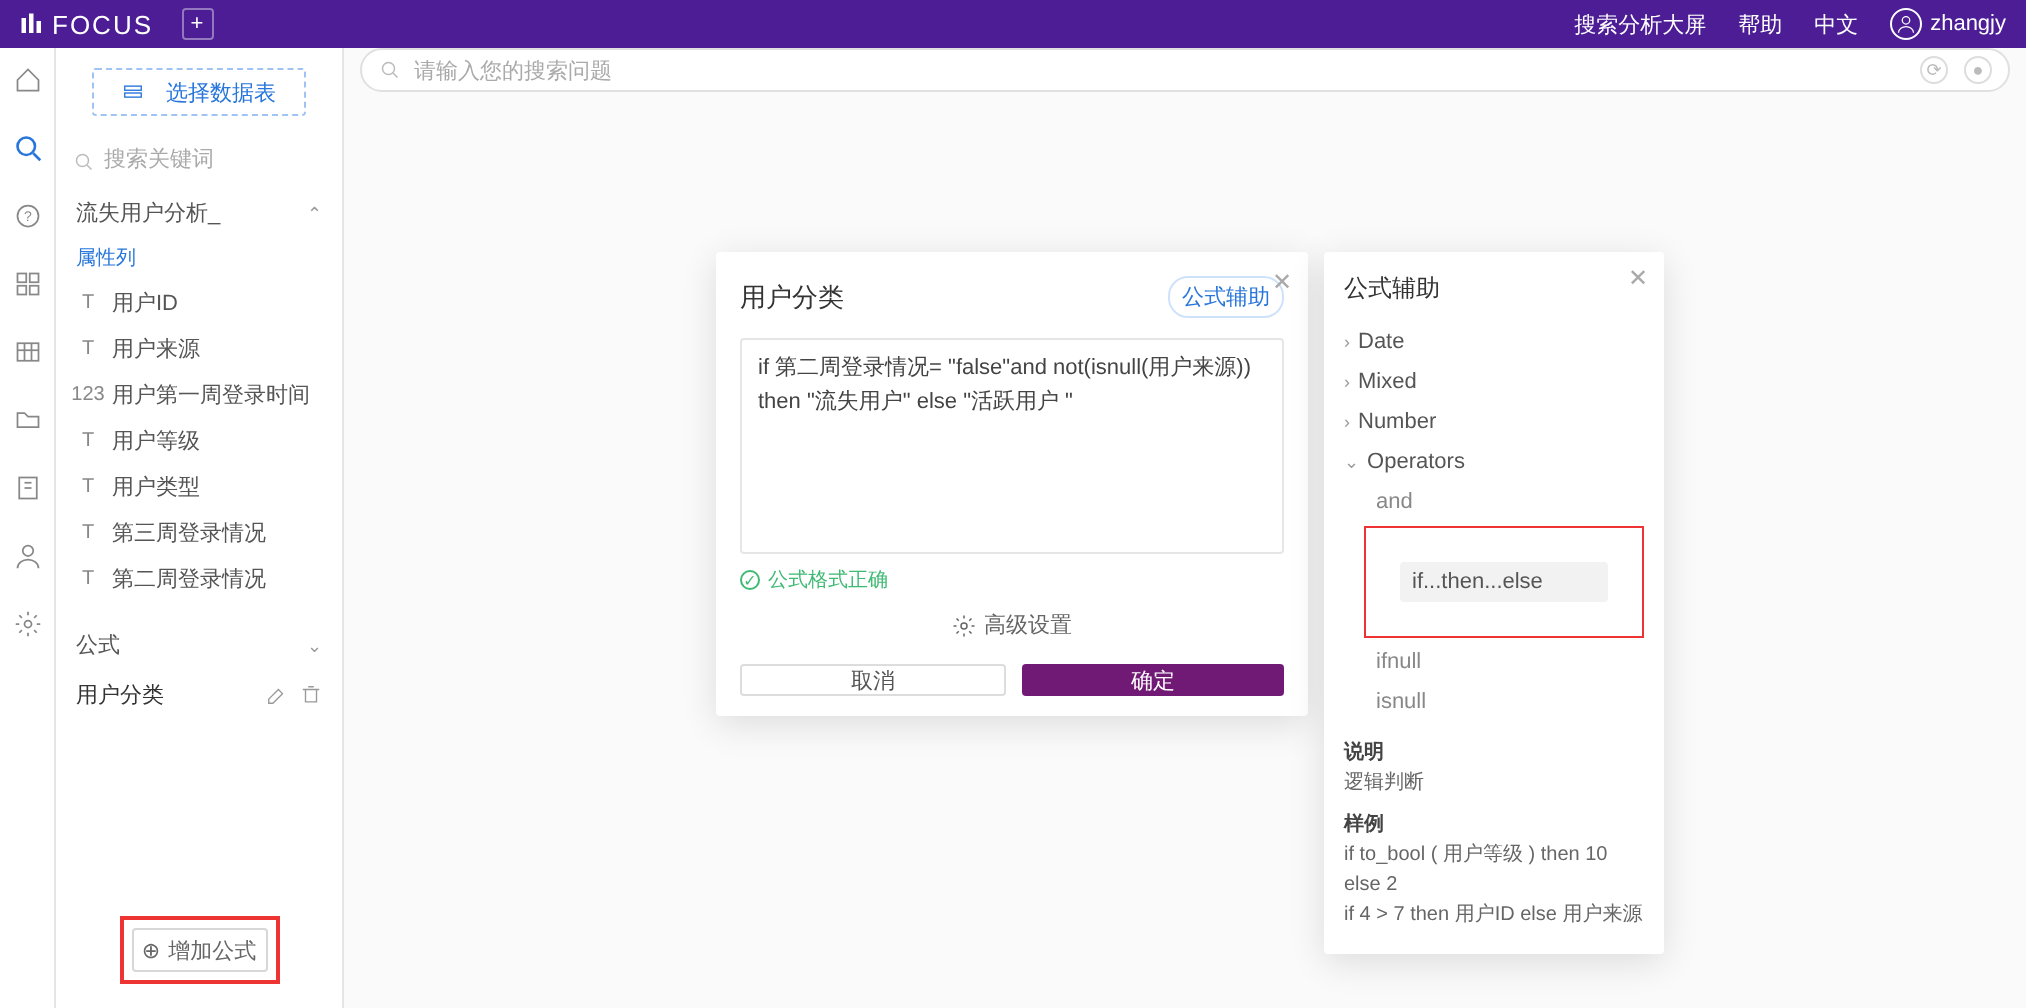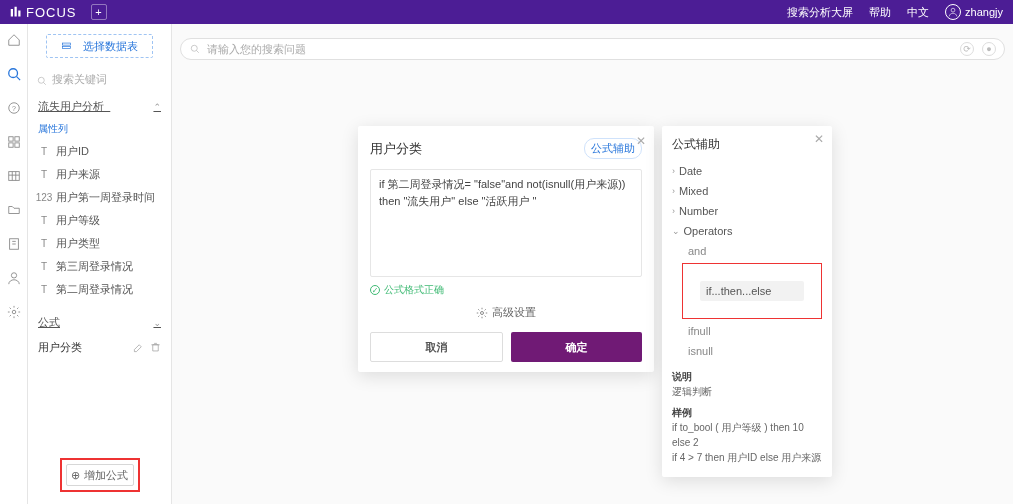--- a/index.html
+++ b/index.html
@@ -16,47 +16,47 @@
     .user-area { display: flex; align-items: center; }
     .main-layout { display: flex; height: calc(504px - 24px); }
     .rail { width: 28px; background: #fff; border-right: 1px solid #e5e5e5; display: flex; flex-direction: column; align-items: center; padding-top: 8px; gap: 18px; }
     .rail-item { width: 16px; height: 16px; color: #888; cursor: pointer; display: flex; align-items: center; justify-content: center; }
     .rail-item.active { color: #2876db; }
     .left-panel { width: 144px; background: #fff; border-right: 1px solid #e5e5e5; display: flex; flex-direction: column; }
     .select-ds-wrap { padding: 10px 18px 8px; }
     .select-ds { border: 1px dashed #9fc4f3; color: #2876db; height: 24px; display: flex; align-items: center; justify-content: center; gap: 11px; font-size: 11px; cursor: pointer; border-radius: 2px; }
     .left-search { margin: 6px 8px 6px; display: flex; align-items: flex-end; gap: 4px; color: #aaa; font-size: 11px; }
     .left-search-icon { width: 12px; height: 12px; }
-    .section-header { display: flex; align-items: center; justify-content: space-between; padding: 6px 10px; font-size: 11px; color: #555; cursor: pointer; text-decoration: underline; }
+    .section-header { display: flex; align-items: center; justify-content: space-between; padding: 6px 10px; font-size: 11px; color: #555; cursor: pointer; }
     .section-sub { color: #2876db; font-size: 10px; padding: 2px 10px 4px; }
     .field-list { padding: 0 6px; }
     .field-item { display: flex; align-items: center; gap: 6px; padding: 4px 4px; font-size: 11px; color: #555; cursor: pointer; }
     .field-icon { width: 12px; height: 12px; color: #888; display: inline-flex; align-items: center; justify-content: center; font-size: 10px; }
     .formula-section { margin-top: 8px; }
     .formula-row { display: flex; align-items: center; justify-content: space-between; padding: 4px 10px; font-size: 11px; }
     .formula-row .actions { display: flex; gap: 6px; color: #aaa; }
     .left-bottom { margin-top: auto; padding-bottom: 12px; display: flex; justify-content: center; }
     .add-formula-wrap { border: 2px solid #e33; padding: 4px; }
     .add-formula { border: 1px solid #d7d7d7; color: #666; height: 22px; width: 68px; display: flex; align-items: center; justify-content: center; gap: 4px; font-size: 11px; cursor: pointer; border-radius: 2px; }
     .content { flex: 1; background: #fafafa; display: flex; flex-direction: column; }
-    .search-bar-wrap { padding: 14px 8px; }
+    .search-bar-wrap { padding: 0 8px; }
     .search-bar { background: #fff; border: 1px solid #e0e0e0; border-radius: 14px; height: 22px; display: flex; align-items: center; padding: 0 8px; gap: 6px; color: #aaa; font-size: 11px; }
     .search-bar .sb-right { margin-left: auto; display: flex; gap: 8px; color: #bbb; }
     .overlay { position: absolute; inset: 0; background: rgba(0,0,0,0); }
     .modal { position: absolute; top: 126px; left: 358px; width: 296px; background: #fff; border-radius: 2px; box-shadow: 0 4px 18px rgba(0,0,0,.12); padding: 12px 12px 10px; }
     .modal-header { display: flex; align-items: center; justify-content: space-between; margin-bottom: 10px; }
     .modal-title { font-size: 13px; font-weight: 500; }
     .modal-close { position: absolute; top: 8px; right: 8px; color: #aaa; cursor: pointer; font-size: 12px; }
     .helper-link { color: #2876db; font-size: 11px; border: 1px solid #cfe2fb; padding: 2px 6px; border-radius: 10px; cursor: pointer; }
     .formula-editor { border: 1px solid #e6e6e6; border-radius: 2px; height: 108px; padding: 6px 8px; font-size: 11px; color: #444; line-height: 1.5; overflow: auto; }
     .formula-status { margin-top: 6px; display: flex; align-items: center; gap: 4px; color: #3fba74; font-size: 10px; }
     .status-dot { width: 10px; height: 10px; border-radius: 50%; border: 1px solid #3fba74; display: inline-flex; align-items: center; justify-content: center; font-size: 8px; }
     .adv-settings { margin-top: 8px; display: flex; align-items: center; justify-content: center; gap: 4px; color: #666; font-size: 11px; cursor: pointer; }
     .modal-buttons { margin-top: 12px; display: flex; gap: 8px; }
-    .btn { flex: 1; height: 30px; border-radius: 2px; display: flex; align-items: center; justify-content: center; font-size: 11px; cursor: pointer; font-weight: bold; }
+    .btn { flex: 1; height: 16px; border-radius: 2px; display: flex; align-items: center; justify-content: center; font-size: 11px; cursor: pointer; }
     .btn-default { background: #fff; border: 1px solid #ddd; color: #555; }
     .btn-primary { background: #701a75; color: #fff; }
     .helper-panel { position: absolute; top: 126px; left: 662px; width: 170px; background: #fff; border-radius: 2px; box-shadow: 0 4px 18px rgba(0,0,0,.12); padding: 10px 10px 12px; }
     .helper-close { position: absolute; top: 6px; right: 8px; color: #aaa; cursor: pointer; font-size: 12px; }
     .helper-title { font-size: 12px; font-weight: 500; margin-bottom: 8px; }
     .helper-cat { display: flex; align-items: center; gap: 4px; padding: 4px 0; font-size: 11px; color: #555; cursor: pointer; }
     .helper-sublist { padding-left: 10px; }
     .helper-sub { padding: 4px 6px; font-size: 11px; color: #888; cursor: pointer; border-radius: 2px; }
     .helper-sub.selected { background: #f2f2f2; color: #555; }
     .sub-highlight { border: 1.5px solid #e33; padding: 17px; margin: 2px 0; }

